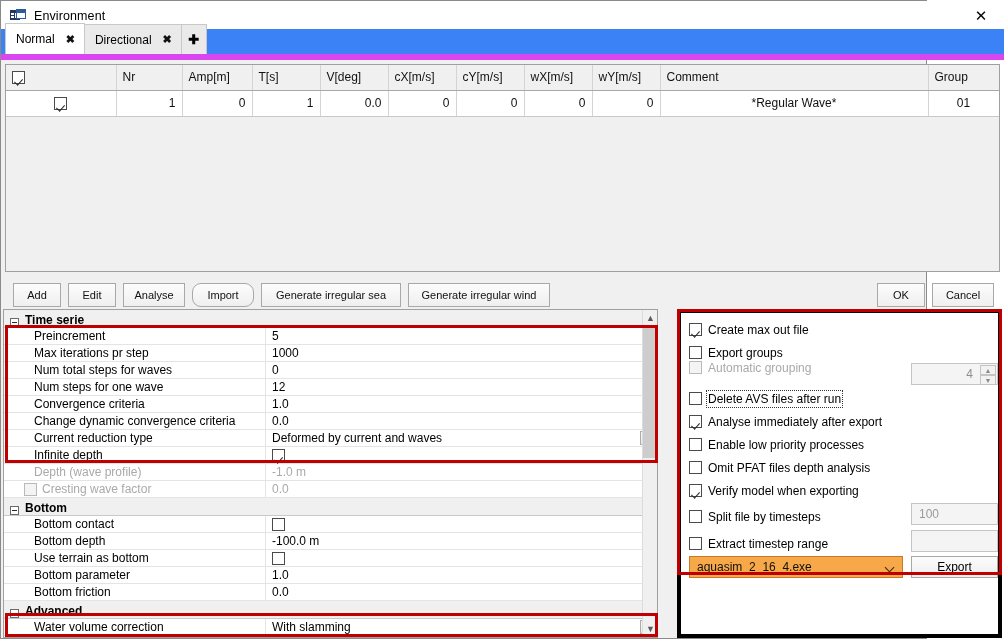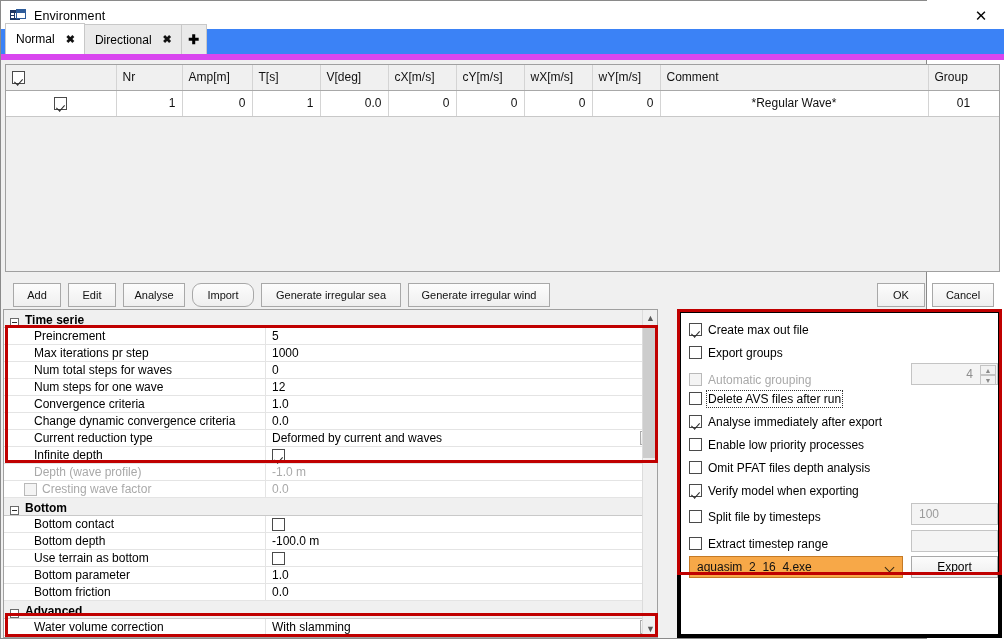--- a/index.html
+++ b/index.html
@@ -459,21 +459,21 @@
   <div class="optpanel">
 
     <div class="optrow" style="top:8px;">
       <span class="chk on"></span>
       <span class="olabel">Create max out file</span>
     </div>
     <div class="optrow" style="top:31px;">
       <span class="chk"></span>
       <span class="olabel">Export groups</span>
     </div>
-    <div class="optrow dis" style="top:58px;">
+    <div class="optrow dis" style="top:46px;">
       <span class="chk dis"></span>
       <span class="olabel">Automatic grouping</span>
     </div>
     <div class="numbox" style="left:230px;top:50px;width:87px;">
       <span style="margin-right:18px;">4</span>
       <span class="spin">
         <div>▲</div>
         <div>▼</div>
       </span>
     </div>

